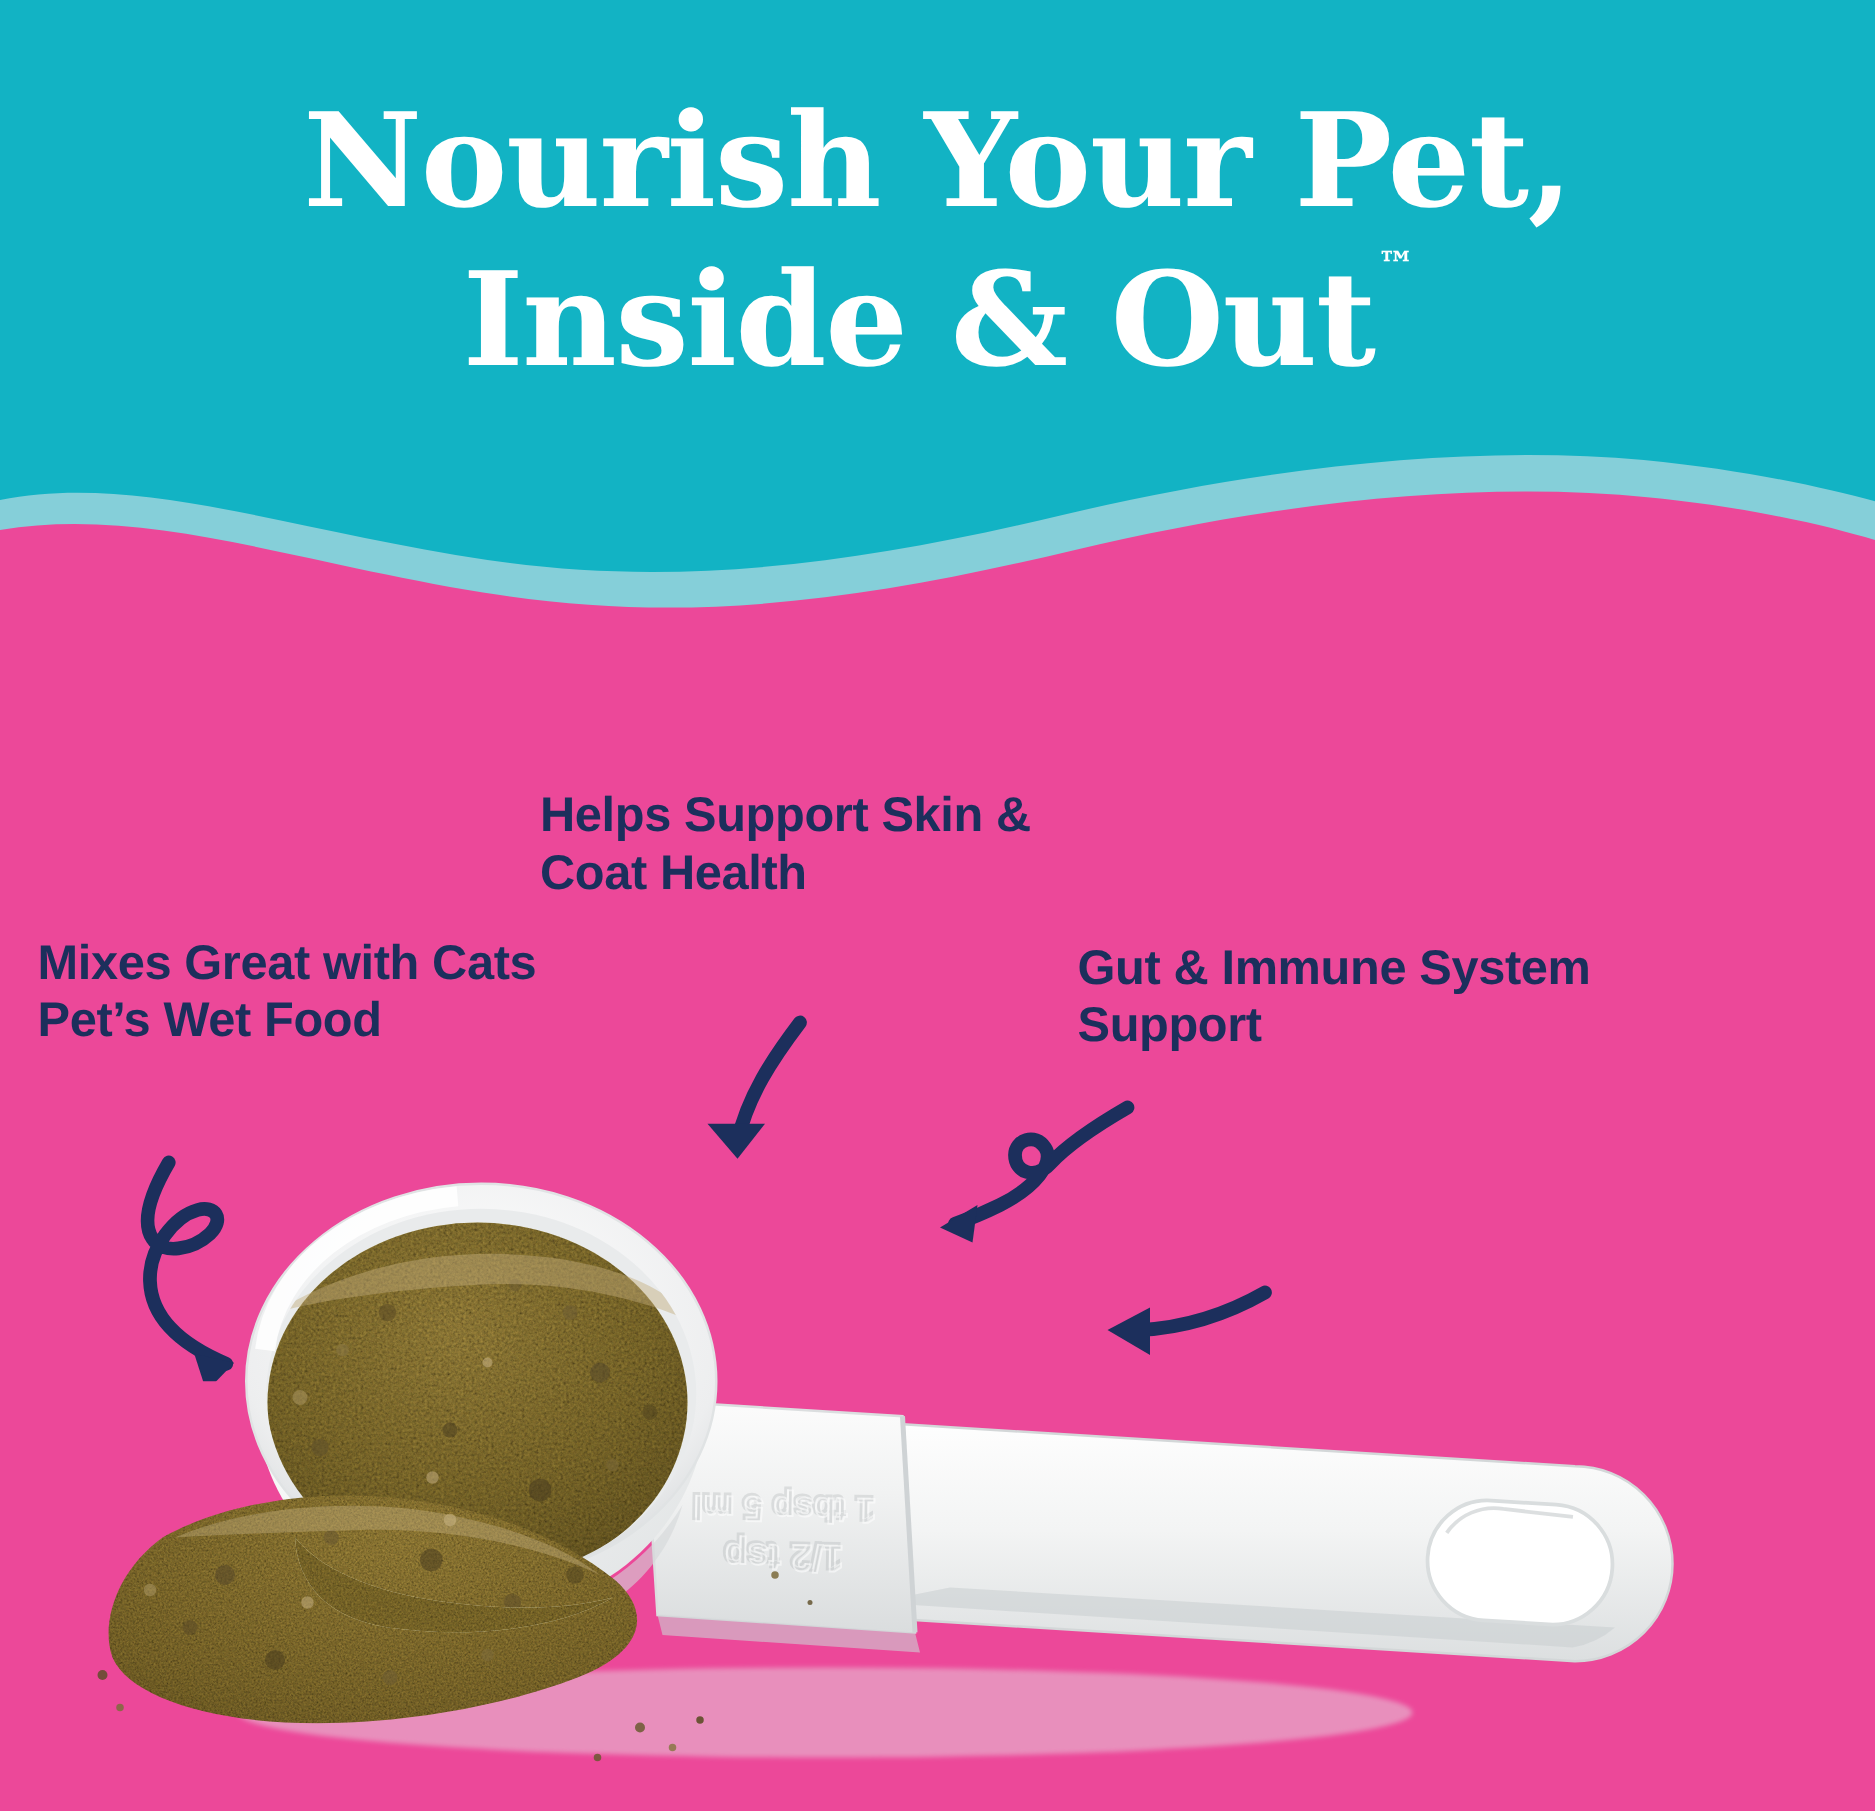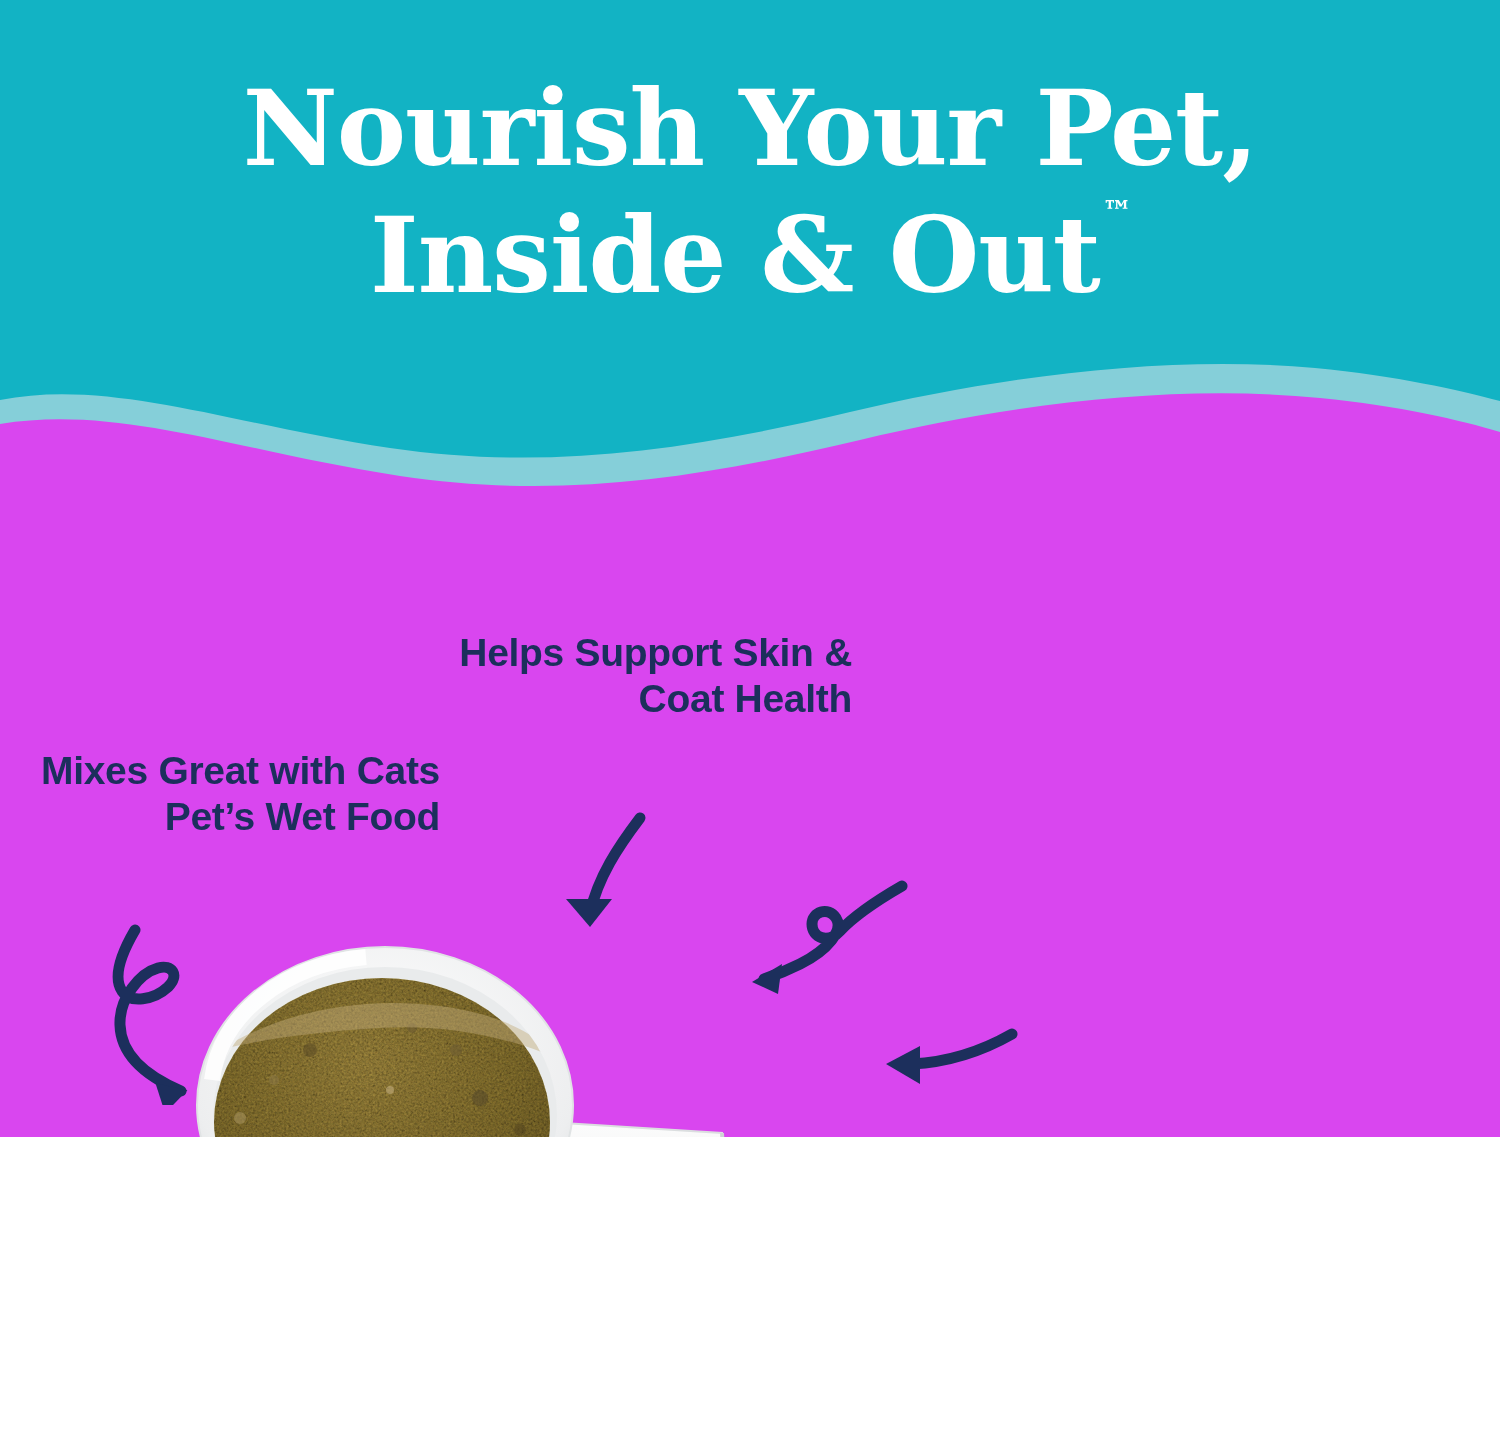--- a/index.html
+++ b/index.html
@@ -6,22 +6,22 @@
     margin: 0;
     padding: 0;
     background: #ffffff;
   }
   body {
     font-family: "Liberation Sans", sans-serif;
   }
   #page {
     position: relative;
     width: 1500px;
-    height: 1137px;
-    background: #d946ef;
+    height: 1449px;
+    background: #ec4899;
     overflow: hidden;
   }
 
   
   #header-banner {
     position: absolute;
     left: 0;
     top: 0;
     width: 1500px;
     height: 500px;
@@ -68,21 +68,21 @@
   }
 
   
   .callout {
     position: absolute;
     color: #1C2F5C;
     font-family: "Liberation Sans", sans-serif;
     font-weight: bold;
     font-size: 39px;
     line-height: 1.18;
-    text-align: right;
+    text-align: left;
     letter-spacing: -0.3px;
   }
   #callout-mix       { left: 30px;  top: 748px;  width: 410px; }
   #callout-skin      { left: 432px; top: 630px;  width: 420px; }
   #callout-gut       { left: 862px; top: 752px;  width: 448px; }
   #callout-flavor    { left: 1000px;top: 950px;  width: 470px; }
 
   
   .arrow-svg { position: absolute; }
   #arrow-mix     { left: 88px;  top: 915px; }
@@ -130,20 +130,21 @@
   </svg>
 
   <div class="callout" id="callout-skin">Helps Support Skin &amp; Coat Health</div>
   <svg class="arrow-svg" id="arrow-skin" width="140" height="140" viewBox="0 0 140 140" xmlns="http://www.w3.org/2000/svg">
     <g fill="none" stroke="#1C2F5C" stroke-width="11" stroke-linecap="round" stroke-linejoin="round">
       <path d="M92,13 C70,42 50,72 42,108"></path>
     </g>
     <path d="M42,122 L18,94 L64,94 Z" fill="#1C2F5C"></path>
   </svg>
 
+  <div class="callout" id="callout-gut">Gut &amp; Immune System Support</div>
   <svg class="arrow-svg" id="arrow-gut" width="180" height="130" viewBox="0 0 180 130" xmlns="http://www.w3.org/2000/svg">
     <g fill="none" stroke="#1C2F5C" stroke-width="11" stroke-linecap="round" stroke-linejoin="round">
       <path d="M166,10 C140,25 118,40 104,55 C92,68 76,62 76,48 C76,36 92,30 100,42 C108,54 92,74 64,88 C52,94 40,99 28,103"></path>
     </g>
     <path d="M16,106 L46,88 L42,118 Z" fill="#1C2F5C"></path>
   </svg>
 
   <svg class="arrow-svg" id="arrow-flavor" width="160" height="90" viewBox="0 0 160 90" xmlns="http://www.w3.org/2000/svg">
     <g fill="none" stroke="#1C2F5C" stroke-width="11" stroke-linecap="round" stroke-linejoin="round">
       <path d="M146,28 C118,44 86,56 46,58"></path>

